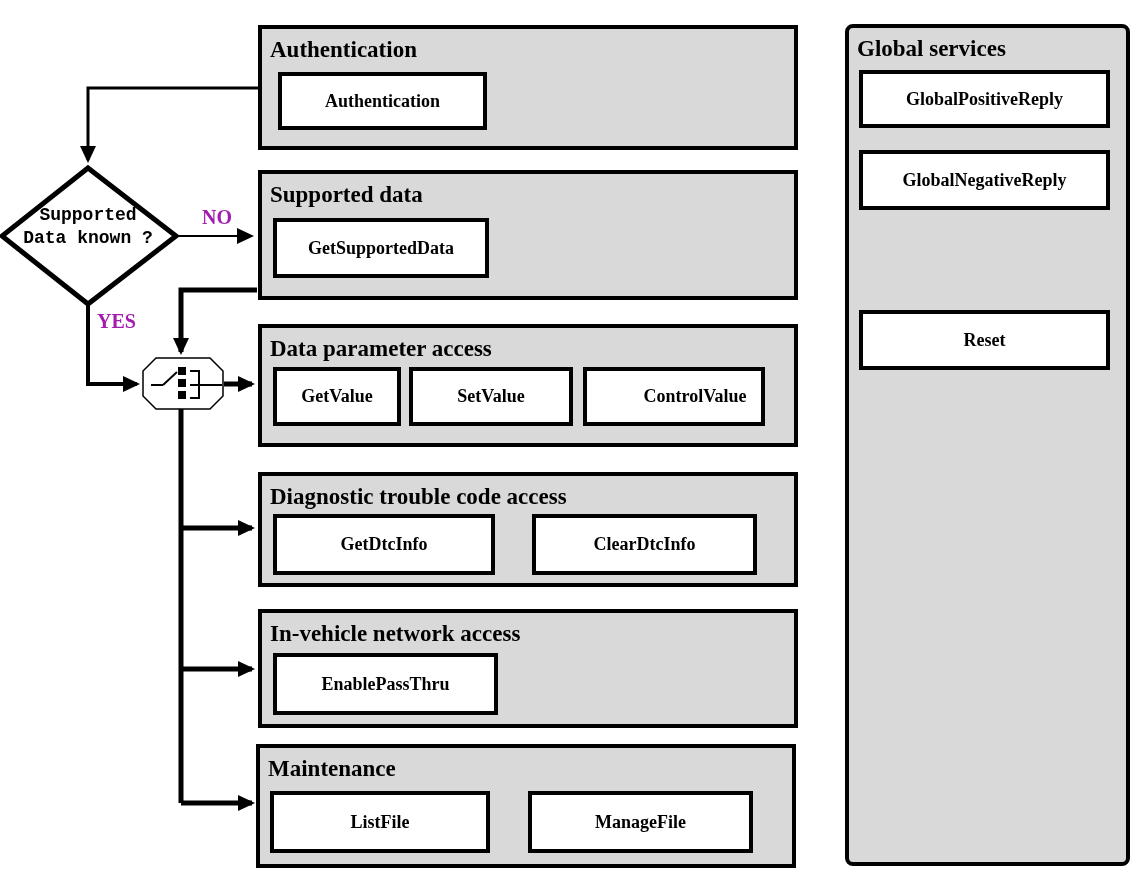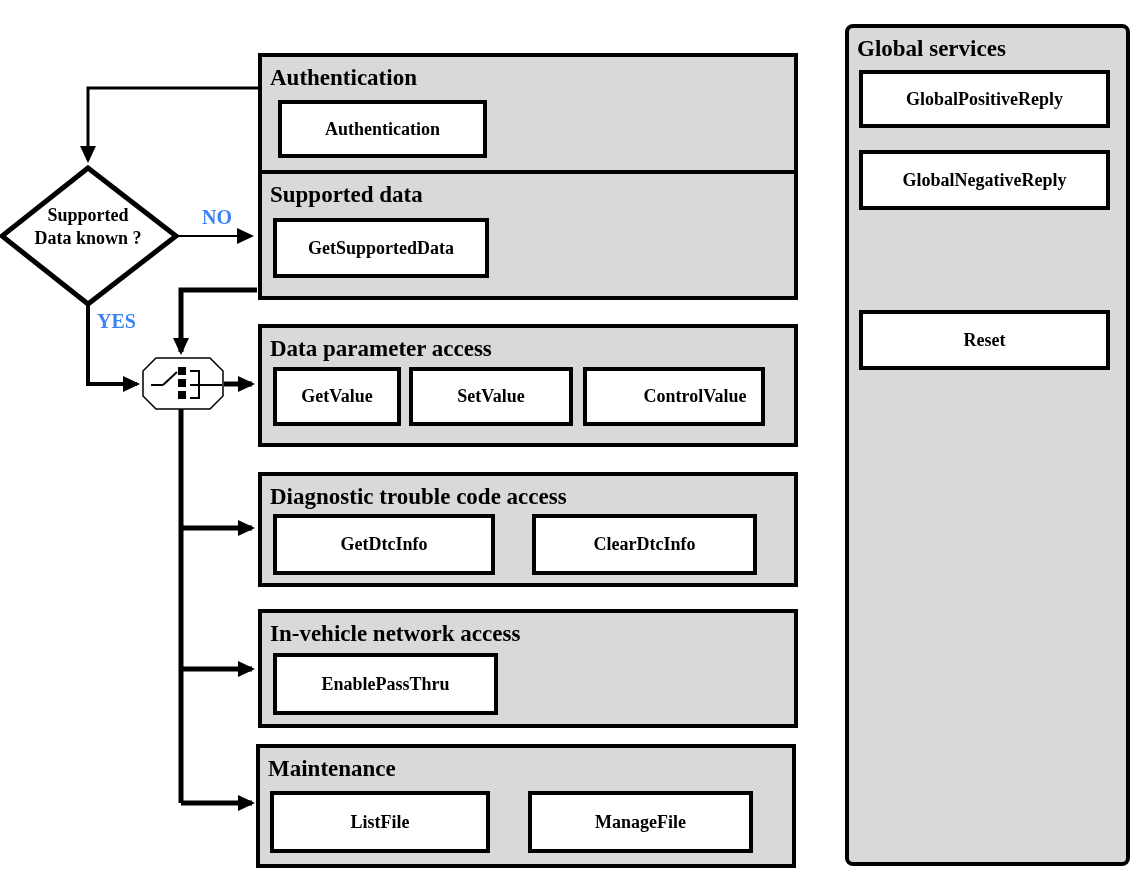--- a/index.html
+++ b/index.html
@@ -48,34 +48,35 @@
     font-size: 18px;
     font-weight: bold;
     color: #000000;
     text-align: center;
     cursor: pointer;
   }
   .flow-label {
     position: absolute;
     font-size: 20px;
     font-weight: bold;
-    color: #3b82f6;
+    color: #a21caf;
     white-space: nowrap;
   }
   .decision-text {
     position: absolute;
     left: 8px;
     top: 204px;
     width: 160px;
     text-align: center;
     font-size: 18px;
     font-weight: bold;
     line-height: 23px;
     color: #000000;
     white-space: pre-line;
+    font-family: Liberation Mono, monospace;
   }
 </style>
 </head>
 <body>
 
 <div id="stage">
 
   <svg id="connector-layer" viewBox="0 0 1141 876" xmlns="http://www.w3.org/2000/svg">
     <defs>
       <marker id="ah" markerUnits="userSpaceOnUse" markerWidth="17" markerHeight="16" viewBox="0 0 17 16" refX="14" refY="8" orient="auto">
@@ -114,21 +115,21 @@
     <path d="M181,528 L252,528" fill="none" stroke="#000000" stroke-width="5" marker-end="url(#ah)"></path>
     <path d="M181,669 L252,669" fill="none" stroke="#000000" stroke-width="5" marker-end="url(#ah)"></path>
     <path d="M181,803 L252,803" fill="none" stroke="#000000" stroke-width="5" marker-end="url(#ah)"></path>
   </svg>
 
   <div class="decision-text">Supported
 Data known ?</div>
   <div class="flow-label" style="left:196px; top:206px; width:42px; text-align:center;">NO</div>
   <div class="flow-label" style="left:97px; top:310px;">YES</div>
 
-  <div class="panel" style="left:258px; top:25px; width:540px; height:125px;margin-top:28px;">
+  <div class="panel" style="left:258px; top:25px; width:540px; height:125px;">
     <div class="panel-title">Authentication</div>
     <div class="service-btn" style="left:16px; top:43px; width:209px; height:58px;">Authentication</div>
   </div>
 
   <div class="panel" style="left:258px; top:170px; width:540px; height:130px;">
     <div class="panel-title">Supported data</div>
     <div class="service-btn" style="left:11px; top:44px; width:216px; height:60px;">GetSupportedData</div>
   </div>
 
   <div class="panel" style="left:258px; top:324px; width:540px; height:123px;">

